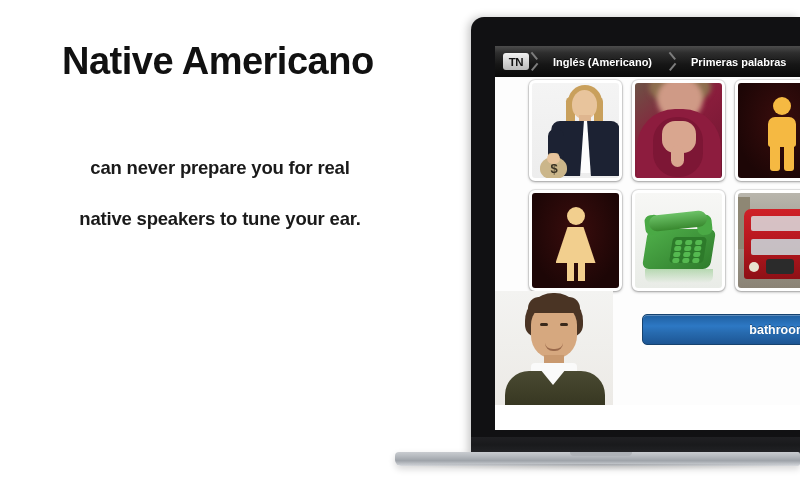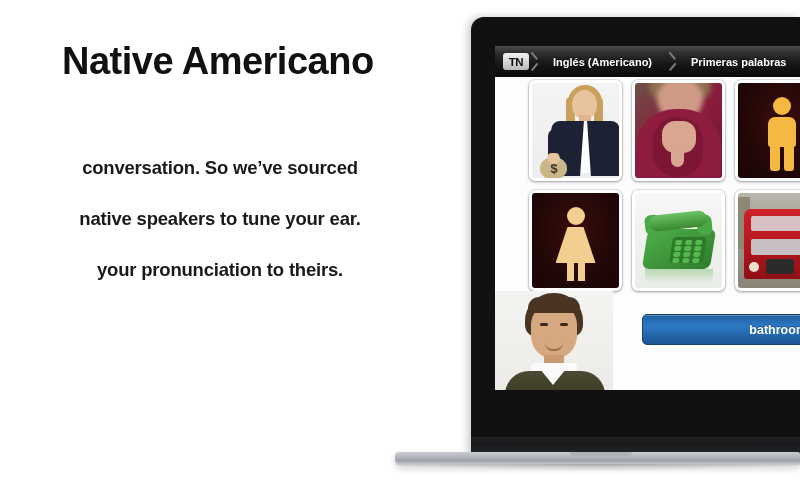--- a/index.html
+++ b/index.html
@@ -104,21 +104,21 @@
     background: linear-gradient(to bottom, #202023 0%, #191a1c 40%, #2a2b2e 100%);
     border-radius: 0 0 0 4px;
   }
 
   
   .screen {
     position: absolute;
     left: 100px;
     top: 46px;
     width: 305px;
-    height: 344px;
+    height: 384px;
     background: #ffffff;
     overflow: hidden;
   }
 
   
   .breadcrumb-bar {
     position: absolute;
     left: 0; top: 0;
     width: 305px; height: 31px;
     background: linear-gradient(to bottom, #4c4c4c 0%, #2e2e2e 22%, #161616 60%, #0a0a0a 100%);
@@ -293,23 +293,22 @@
     text-shadow: 0 -1px 0 rgba(0,0,0,0.35);
   }
 </style>
 </head>
 <body>
 
 <div class="left-panel">
   <div class="headline">Native Americano</div>
 
   <div class="body-copy">
-    <span class="body-line">conversation. So we’ve sourced</span>
+    <span class="body-line">can never prepare you for real</span>
     <span class="body-line">native speakers to tune your ear.</span>
-    <span class="body-line">your pronunciation to theirs.</span>
   </div>
 </div>
 
 <div class="laptop">
 
   <div class="laptop-lid"></div>
   <div class="lid-hinge-strip"></div>
   <div class="laptop-base"></div>
   <div class="laptop-base-notch"></div>
   <div class="laptop-foot-shadow"></div>

